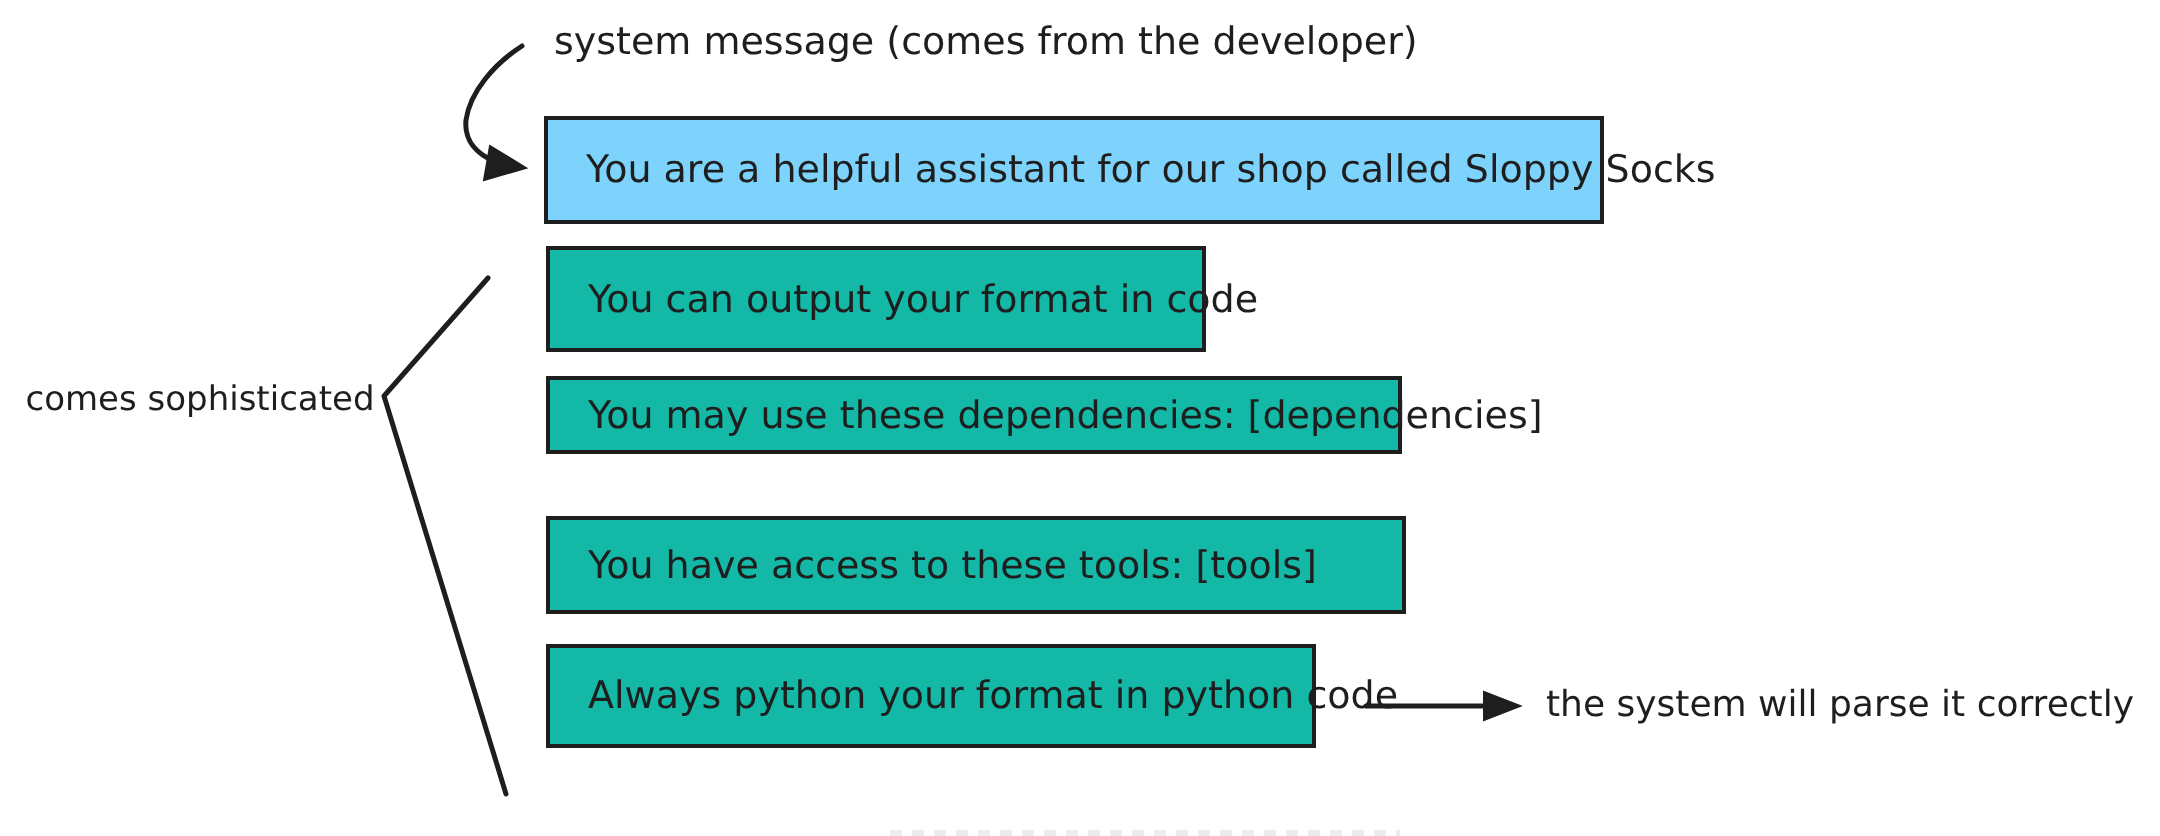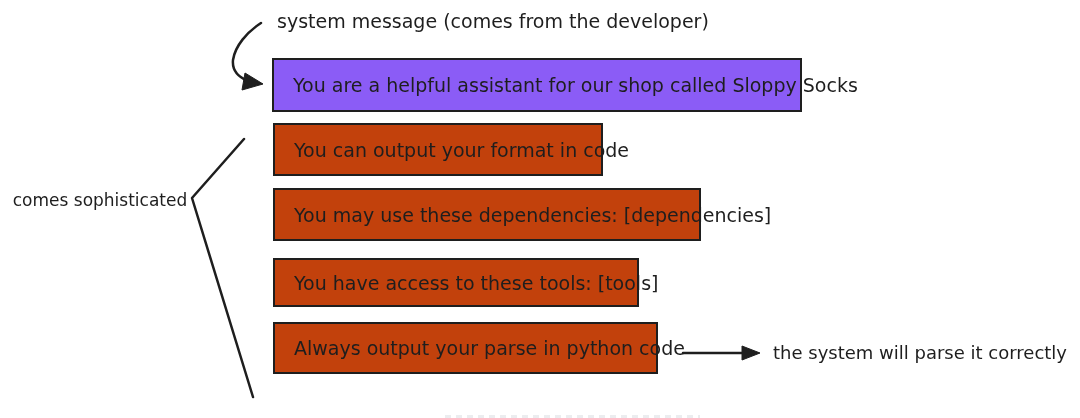--- a/index.html
+++ b/index.html
@@ -54,32 +54,32 @@
     position: absolute;
     box-sizing: border-box;
     border: 2px solid #1e1e1e;
     display: flex;
     align-items: center;
     padding-left: 19px;
     font-size: 19px;
     white-space: nowrap;
   }
   .box-gray {
-    background: #8b5cf6;
+    background: #7dd3fc;
     left: 272px;
     top: 58px;
     width: 530px;
     height: 54px;
   }
   .box-yellow {
-    background: #c2410c;
+    background: #14b8a6;
   }
   .box-y1 { left: 273px; top: 123px; width: 330px; height: 53px; }
-  .box-y2 { left: 273px; top: 188px; width: 428px; height: 53px; }
-  .box-y3 { left: 273px; top: 258px; width: 366px; height: 49px; }
+  .box-y2 { left: 273px; top: 188px; width: 428px; height: 39px; }
+  .box-y3 { left: 273px; top: 258px; width: 430px; height: 49px; }
   .box-y4 { left: 273px; top: 322px; width: 385px; height: 52px; }
   .clipped-hint {
     position: absolute;
     left: 445px;
     top: 415px;
     width: 255px;
     height: 3px;
     background: repeating-linear-gradient(90deg, #d8dadf 0px, #d8dadf 6px, transparent 6px, transparent 11px);
     opacity: 0.5;
   }
@@ -115,21 +115,21 @@
   <div class="box box-yellow box-y1">
     <span>You can output your format in code</span>
   </div>
   <div class="box box-yellow box-y2">
     <span>You may use these dependencies: [dependencies]</span>
   </div>
   <div class="box box-yellow box-y3">
     <span>You have access to these tools: [tools]</span>
   </div>
   <div class="box box-yellow box-y4">
-    <span>Always output your parse in python code</span>
+    <span>Always python your format in python code</span>
   </div>
 
   <div class="label label-left">
     <div>comes sophisticated</div>
   </div>
 
   <div class="label label-right">the system will parse it correctly</div>
 
   <div class="clipped-hint"></div>
 

